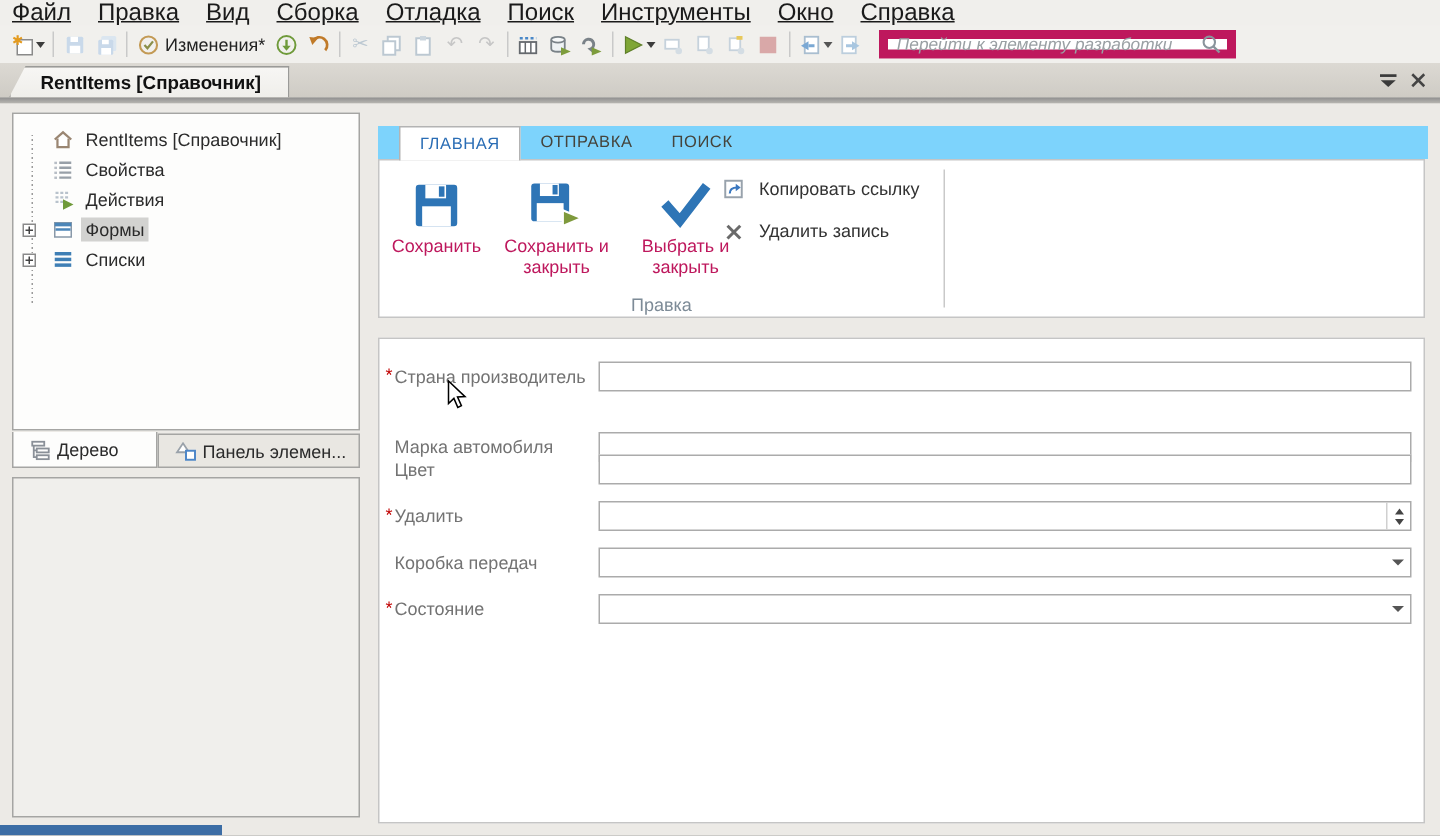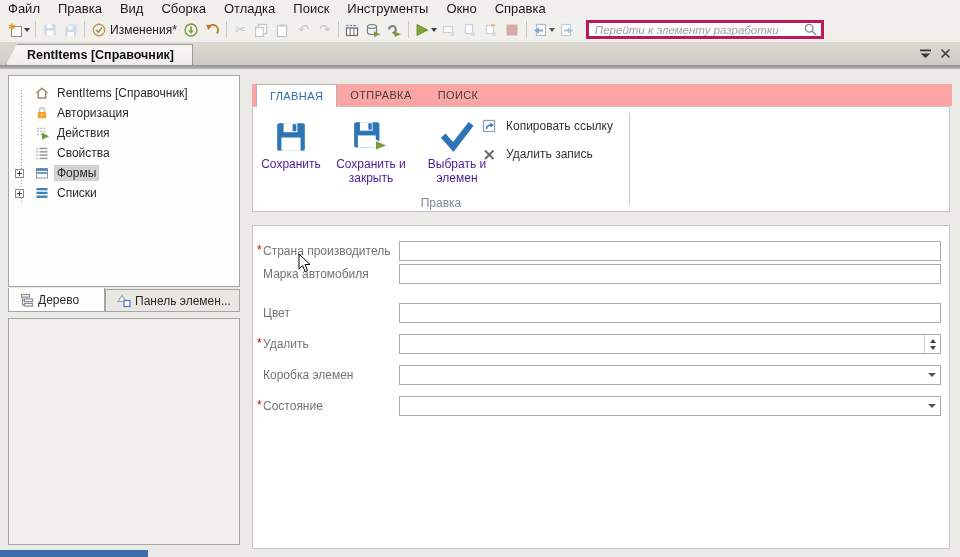--- a/index.html
+++ b/index.html
@@ -3,34 +3,34 @@
 <meta charset="utf-8">
 <style>
   * { margin:0; padding:0; box-sizing:border-box; }
   body { background:#888; font-family:"Liberation Sans", sans-serif; }
   .screen { position:relative; width:960px; height:557px; background:#f0efec; overflow:hidden;
             font-family:"Liberation Sans", sans-serif; }
 
   
   .menubar { position:absolute; left:0; top:0; width:960px; height:17px;
              display:flex; align-items:center; padding-left:8px; background:#f0efec; }
-  .menubar span { font-size:13px; color:#1a1a1a; padding:0 9px; cursor:default; }
+  .menubar span { font-size:16px; color:#1a1a1a; padding:0 9px; cursor:default;text-decoration:underline; }
   .menubar span:first-child { padding-left:0; }
 
   
   .toolbar { position:absolute; left:0; top:17px; width:960px; height:25px;
              display:flex; align-items:center; padding-left:5px; background:#f1f0ed; }
   .tbtn { width:21px; height:21px; display:flex; align-items:center; justify-content:center; flex:0 0 auto; }
   .tsep { width:1px; height:17px; background:#c9c9c9; margin:0 3px; flex:0 0 auto; }
   .caret { width:0; height:0; border-left:3.5px solid transparent; border-right:3.5px solid transparent;
            border-top:4px solid #3c3c3c; margin:0 2px 0 -2px; flex:0 0 auto; }
   .caret.pale { border-top-color:#555; }
   .changes { font-size:12px; color:#222; margin:0 4px 0 1px; white-space:nowrap; }
   .glyph { font-size:13px; line-height:1; }
-  .searchbox { margin-left:8px; width:238px; height:19px; background:#fff; border:3px solid #be185d;
+  .searchbox { margin-left:8px; width:238px; height:19px; background:#fff; border:6px solid #be185d;
                display:flex; align-items:center; padding:0 3px 0 6px; }
   .searchbox input { flex:1; border:none; outline:none; font-family:"Liberation Sans",sans-serif;
                      font-size:11.5px; font-style:italic; color:#555; background:transparent; min-width:0; }
   .searchbox input::placeholder { color:#9aa0a4; font-style:italic; }
 
   
   .doctabbar { position:absolute; left:0; top:42px; width:960px; height:27px;
                background:linear-gradient(#dcd9d3,#ccc9c2); }
   .doctabbar:after { content:""; position:absolute; left:0; bottom:0; width:100%; height:4px;
                      background:linear-gradient(#8f8f8f,#b9b7b2); }
@@ -60,29 +60,29 @@
   .ltab { display:flex; align-items:center; gap:3px; font-size:12px; color:#2b2b2b; padding:0 10px; }
   .ltab.active { width:97px; background:#fdfdfc; border:1px solid #a5a5a3; border-top:none; height:24px; }
   .ltab.inactive { width:135px; background:#e9e7e2; border:1px solid #a5a5a3; height:23px; margin-top:1px;
                    overflow:hidden; white-space:nowrap; }
   .lowerbox { position:absolute; left:8px; top:249px; width:232px; height:227px;
               background:#f0efec; border:1px solid #a5a5a3; }
   .bluebar { position:absolute; left:0; top:481px; width:148px; height:7px; background:#3c6da5; }
 
   
   .ribtabs { position:absolute; left:252px; top:15px; width:700px; height:22px;
-             background:#fca5a5; display:flex; padding-left:4px; }
+             background:#7dd3fc; display:flex; padding-left:14px; }
   .rtab { font-size:11px; letter-spacing:.4px; padding:0 13px; line-height:22px; color:#45443c; cursor:default; }
   .rtab.active { background:#fff; border:1px solid #b3b3b3; border-bottom:none; color:#2a6db5;
                  position:relative; z-index:3; height:23px; }
   .ribbon { position:absolute; left:252px; top:37px; width:698px; height:106px;
             background:#fff; border:1px solid #c5c5c5; }
   .bigbtn { position:absolute; top:3px; height:86px; display:flex; flex-direction:column; align-items:center; }
   .bigbtn .ic { margin-top:7px; height:40px; display:flex; align-items:center; justify-content:center; }
-  .bigbtn .bl { font-size:12px; color:#4c1d95; text-align:center; line-height:14px; }
+  .bigbtn .bl { font-size:12px; color:#be185d; text-align:center; line-height:14px; }
   .smallbtn { position:absolute; left:228px; height:22px; display:flex; align-items:center; gap:8px;
               font-size:12px; color:#333; white-space:nowrap; }
   .ribsep { position:absolute; left:376px; top:6px; height:92px; width:1px; background:#c9c9c9; }
   .grouplabel { position:absolute; left:0; bottom:1px; width:376px; text-align:center;
                 font-size:12px; color:#7d8b97; }
 
   
   .formbox { position:absolute; left:252px; top:156px; width:698px; height:324px;
              background:#fff; border:1px solid #c5c5c5; }
   .frow { position:absolute; left:0; width:100%; height:20px; }
@@ -287,54 +287,46 @@
       <div class="guides"></div>
       <div class="trow">
         <svg class="ticon" viewBox="0 0 16 16">
             <path d="M2.5 8 L8 3.2 L13.5 8" fill="none" stroke="#9a8672" stroke-width="1.5"></path>
             <path d="M4.3 7.3 V13 H11.7 V7.3" fill="#fff" stroke="#9a8672" stroke-width="1.5"></path>
           </svg>
         <span class="tlabel">RentItems [Справочник]</span>
       </div>
       <div class="trow">
         <svg class="ticon" viewBox="0 0 16 16">
-            <path d="M5.3 7.5 V5.6 a2.7 2.7 0 0 1 5.4 0 V7.5" fill="none" stroke="#c8c8c8" stroke-width="1.6"></path>
-            <rect x="3.8" y="7" width="8.4" height="6.3" rx="1" fill="#f0a32e"></rect>
-            <circle cx="8" cy="9.7" r="1" fill="#fce3b2"></circle>
-          </svg>
-        <span class="tlabel">Авторизация</span>
-      </div>
-      <div class="trow">
-        <svg class="ticon" viewBox="0 0 16 16">
-            <g stroke="#b8c2cc" stroke-width="1.5" stroke-dasharray="2 1.2">
-              <line x1="3" y1="3.5" x2="12" y2="3.5"></line>
-              <line x1="3" y1="6.5" x2="12" y2="6.5"></line>
-              <line x1="3" y1="9.5" x2="8" y2="9.5"></line>
-            </g>
-            <polygon points="8,7.8 15,11.3 8,14.8" fill="#6f9a3a"></polygon>
-          </svg>
-        <span class="tlabel">Действия</span>
-      </div>
-      <div class="trow">
-        <svg class="ticon" viewBox="0 0 16 16">
             <g stroke="#98a0a8" stroke-width="1.6">
               <line x1="5.5" y1="3.5" x2="13.5" y2="3.5"></line>
               <line x1="5.5" y1="6.8" x2="13.5" y2="6.8"></line>
               <line x1="5.5" y1="10.1" x2="13.5" y2="10.1"></line>
               <line x1="5.5" y1="13.4" x2="13.5" y2="13.4"></line>
             </g>
             <g fill="#b8bec6">
               <rect x="2.2" y="2.8" width="1.8" height="1.6"></rect>
               <rect x="2.2" y="6.1" width="1.8" height="1.6"></rect>
               <rect x="2.2" y="9.4" width="1.8" height="1.6"></rect>
               <rect x="2.2" y="12.7" width="1.8" height="1.6"></rect>
             </g>
           </svg>
         <span class="tlabel">Свойства</span>
       </div>
+      <div class="trow">
+        <svg class="ticon" viewBox="0 0 16 16">
+            <g stroke="#b8c2cc" stroke-width="1.5" stroke-dasharray="2 1.2">
+              <line x1="3" y1="3.5" x2="12" y2="3.5"></line>
+              <line x1="3" y1="6.5" x2="12" y2="6.5"></line>
+              <line x1="3" y1="9.5" x2="8" y2="9.5"></line>
+            </g>
+            <polygon points="8,7.8 15,11.3 8,14.8" fill="#6f9a3a"></polygon>
+          </svg>
+        <span class="tlabel">Действия</span>
+      </div>
       <div class="trow sel">
         <span class="exp">
             <i></i>
           </span>
         <svg class="ticon" viewBox="0 0 16 16">
             <rect x="2.5" y="3.5" width="11" height="9.5" fill="#fff" stroke="#8898a8"></rect>
             <rect x="2.5" y="3.5" width="11" height="2.4" fill="#4c86b8"></rect>
             <line x1="3" y1="8" x2="13" y2="8" stroke="#4c86b8" stroke-width="1.6"></line>
           </svg>
         <span class="tlabel">Формы</span>
@@ -408,21 +400,21 @@
             </svg>
         </span>
         <span class="bl">Сохранить и закрыть</span>
       </div>
       <div class="bigbtn" style="left:166px;width:76px">
         <span class="ic">
           <svg width="36" height="34" viewBox="0 0 34 32">
               <path d="M6 17 L13.5 25.5 L28.5 6" fill="none" stroke="#2e75b6" stroke-width="6" stroke-linecap="square"></path>
             </svg>
         </span>
-        <span class="bl">Выбрать и элемен</span>
+        <span class="bl">Выбрать и закрыть</span>
       </div>
 
       <div class="smallbtn" style="top:36px">
         <svg width="17" height="17">
             <line x1="4" y1="4.5" x2="12.5" y2="13" stroke="#6a6a6a" stroke-width="2"></line>
             <line x1="12.5" y1="4.5" x2="4" y2="13" stroke="#6a6a6a" stroke-width="2"></line>
           </svg>
         <span>Удалить запись</span>
       </div>
       <div class="smallbtn" style="top:8px">
@@ -441,21 +433,21 @@
     <div class="formbox">
 
       <div class="frow" style="top:15px">
         <span class="fmark">*</span>
         <span class="flabel">Страна производитель</span>
         <span class="finput">
             <input value="" style="">
           </span>
       </div>
 
-      <div class="frow" style="top:38px">
+      <div class="frow" style="top:62px">
         <span class="fmark"></span>
         <span class="flabel">Марка автомобиля</span>
         <span class="finput">
             <input value="" style="">
           </span>
       </div>
 
       <div class="frow" style="top:77px">
         <span class="fmark"></span>
         <span class="flabel">Цвет</span>
@@ -471,21 +463,21 @@
           <input value="" style="">
           <span class="spinner">
               <span class="spup"></span>
               <span class="spdn"></span>
             </span>
         </span>
       </div>
 
       <div class="frow" style="top:139px">
         <span class="fmark"></span>
-        <span class="flabel">Коробка элемен</span>
+        <span class="flabel">Коробка передач</span>
         <span class="finput">
           <input value="" style="">
           <span class="combo">
               <span class="cdn"></span>
             </span>
         </span>
       </div>
 
       <div class="frow" style="top:170px">
         <span class="fmark">*</span>

